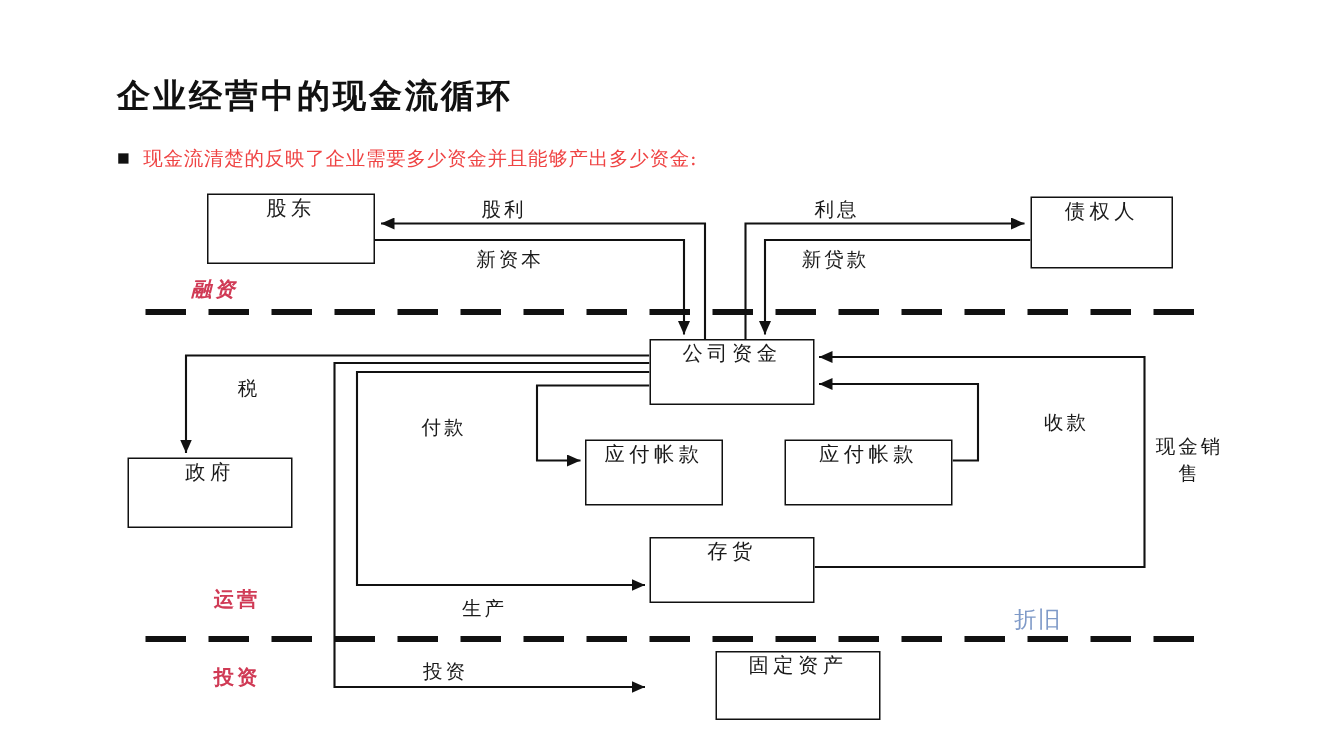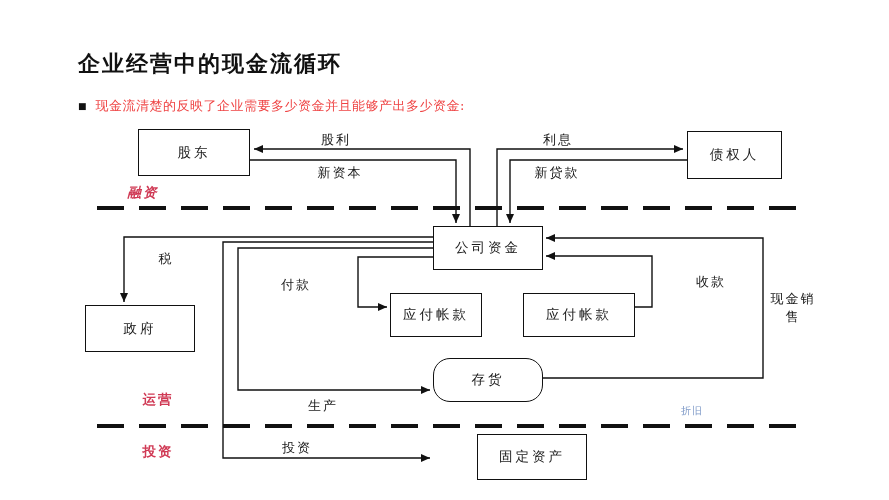--- a/index.html
+++ b/index.html
@@ -21,34 +21,34 @@
     position:absolute;left:78px;top:97px;display:flex;align-items:center;gap:9px;
   }
   .bullet-marker{font-size:9px;line-height:1;color:#111;font-family:"DejaVu Sans",sans-serif;}
   .bullet-text{font-size:13px;color:#ef4444;letter-spacing:0.5px;}
   svg.connectors{position:absolute;left:0;top:0;width:889px;height:500px;}
   svg.connectors path.flow{fill:none;stroke:var(--line);stroke-width:1.4;}
   svg.connectors path.divider{fill:none;stroke:var(--line);stroke-width:4;}
   svg.connectors .ah-fill{fill:var(--line);}
   .node{
     position:absolute;border:1.6px solid var(--line);background:#ffffff;
-    display:flex;align-items:center;justify-content:center;
+    display:flex;align-items:flex-start;justify-content:center;
     font-size:13.5px;letter-spacing:3px;color:#1a1a1a;box-sizing:border-box;
   }
   .flow-label{
     position:absolute;font-size:13px;color:#1a1a1a;letter-spacing:2px;
     transform:translateX(-50%);white-space:nowrap;
   }
   .flow-label.wrap{white-space:normal;transform:none;text-align:center;line-height:1.35;}
   .section-label{
     position:absolute;font-size:13.5px;font-weight:bold;color:var(--section);
     letter-spacing:2px;transform:translateX(-50%);
   }
   .dep-label{
-    position:absolute;font-size:10px;color:var(--dep);letter-spacing:1px;
+    position:absolute;font-size:15px;color:var(--dep);letter-spacing:1px;
     transform:translateX(-50%);
     text-align:right;
   }
 </style>
 </head>
 <body style="background: rgb(255, 255, 255);">
 
 <div class="stage">
 
   <div class="title">企业经营中的现金流循环</div>
@@ -91,21 +91,21 @@
   </div>
   <div class="node" style="left:85px;top:305px;width:110px;height:47px;">
     <span>政府</span>
   </div>
   <div class="node" style="left:390px;top:293px;width:92px;height:44px;">
     <span>应付帐款</span>
   </div>
   <div class="node" style="left:523px;top:293px;width:112px;height:44px;">
     <span>应付帐款</span>
   </div>
-  <div class="node" style="left:433px;top:358px;width:110px;height:44px;border-radius:17px;">
+  <div class="node" style="left:433px;top:358px;width:110px;height:44px;">
     <span>存货</span>
   </div>
   <div class="node" style="left:433px;top:434px;width:110px;height:46px;margin-left:44px;">
     <span>固定资产</span>
   </div>
 
   <div class="flow-label" style="left:336px;top:131px;">股利</div>
   <div class="flow-label" style="left:340px;top:164px;">新资本</div>
   <div class="flow-label" style="left:558px;top:131px;">利息</div>
   <div class="flow-label" style="left:557px;top:164px;">新贷款</div>

